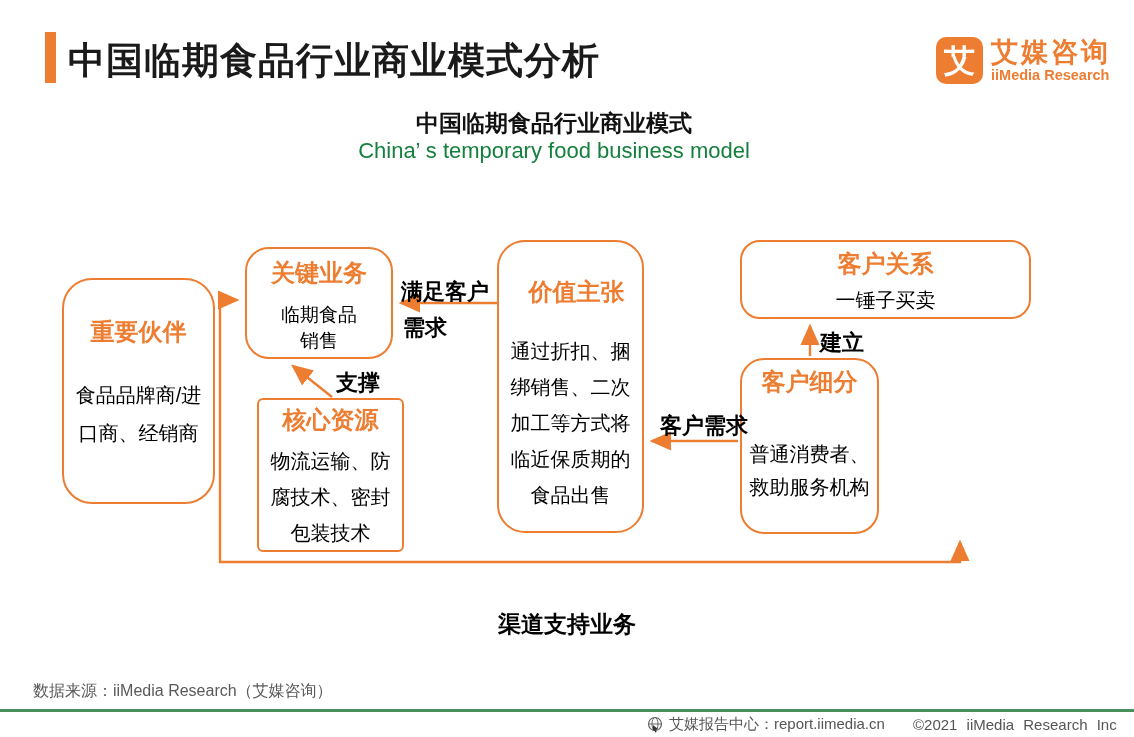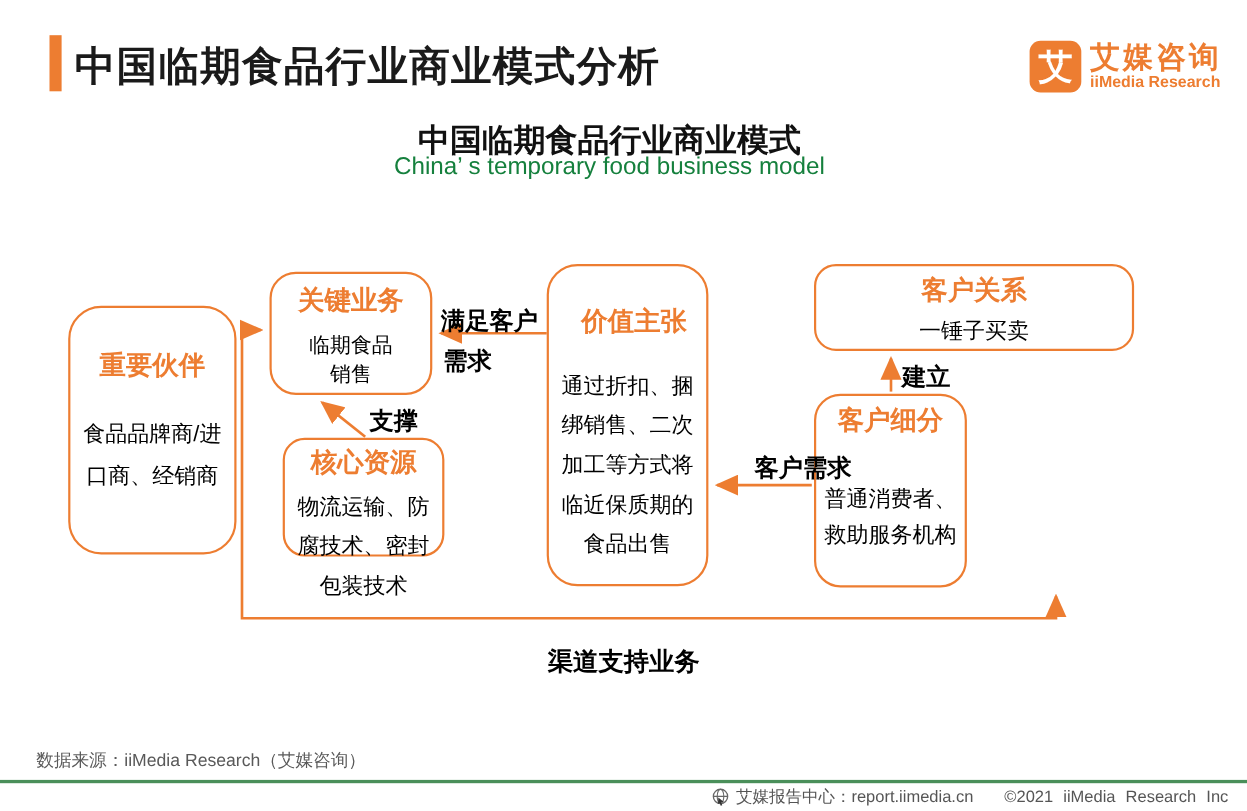--- a/index.html
+++ b/index.html
@@ -10,38 +10,38 @@
   
   .accent-bar { position:absolute; left:45px; top:32px; width:11px; height:51px; background:#ED7D31; }
   .page-title { position:absolute; left:68px; top:36px; font-size:37px; font-weight:bold; color:#1a1a1a; letter-spacing:1px; white-space:nowrap; }
   .logo { position:absolute; left:936px; top:37px; display:flex; align-items:flex-start; }
   .logo-mark { width:47px; height:47px; background:#ED7D31; border-radius:10px; color:#fff; font-size:31px; font-weight:bold; display:flex; align-items:center; justify-content:center; }
   .logo-text { margin-left:8px; }
   .logo-cn { color:#ED7D31; font-size:27px; font-weight:bold; letter-spacing:3px; line-height:30px; white-space:nowrap; }
   .logo-en { color:#ED7D31; font-size:14.5px; font-weight:bold; line-height:16px; white-space:nowrap; }
 
   
-  .subtitle-cn { position:absolute; left:0; top:108px; width:1108px; text-align:center; font-size:29px; font-weight:bold; color:#111; }
+  .subtitle-cn { position:absolute; left:0; top:108px; width:1108px; text-align:center; font-size:23px; font-weight:bold; color:#111; }
   .subtitle-en { position:absolute; left:0; top:138px; width:1108px; text-align:center; font-size:22px; color:#15803d; }
 
   
   .box { position:absolute; border:2.5px solid #ED7D31; background:#fff; text-align:center; }
   .box-title { color:#ED7D31; font-weight:bold; font-size:24px; white-space:nowrap; }
   .box-body { color:#000; font-size:20px; }
   .box-body div { white-space:nowrap; }
 
   .box-partners { left:62px; top:278px; width:153px; height:226px; border-radius:30px; }
   .box-partners .box-title { padding-top:36px; }
   .box-partners .box-body { margin-top:28px; line-height:38px; }
 
   .box-key-activities { left:245px; top:247px; width:148px; height:112px; border-radius:24px; }
   .box-key-activities .box-title { padding-top:8px; }
   .box-key-activities .box-body { margin-top:13px; font-size:19px; line-height:26px; }
 
-  .box-core-resources { left:257px; top:398px; width:147px; height:108px; border-radius:20px; }
+  .box-core-resources { left:257px; top:398px; width:147px; height:154px; border-radius:6px; }
   .box-core-resources .box-title { padding-top:4px; }
   .box-core-resources .box-body { margin-top:7px; line-height:36px; }
 
   .box-value-proposition { left:497px; top:240px; width:147px; height:293px; border-radius:28px; }
   .box-value-proposition .box-title { padding-top:34px;padding-left:12px; }
   .box-value-proposition .box-body { margin-top:25px; line-height:36px; }
 
   .box-customer-relations { left:740px; top:240px; width:291px; height:79px; border-radius:20px; }
   .box-customer-relations .box-title { padding-top:6px; }
   .box-customer-relations .box-body { margin-top:7px; }
@@ -55,22 +55,22 @@
   .box-channels .box-body { margin-top:10px; line-height:35px; }
 
   
   .connectors { position:absolute; left:0; top:0; width:1134px; height:737px; pointer-events:none; }
 
   .arrow-label { position:absolute; font-size:22px; font-weight:bold; color:#000; white-space:nowrap; }
   .lbl-satisfy-1 { left:401px; top:277px; }
   .lbl-satisfy-2 { left:403px; top:313px; }
   .lbl-support   { left:336px; top:368px; }
   .lbl-establish { left:820px; top:328px; }
-  .lbl-demand    { left:686px; top:411px; }
-  .lbl-channel-support { left:417px; top:586px; width:300px; text-align:center; font-size:23px; }
+  .lbl-demand    { left:660px; top:411px; }
+  .lbl-channel-support { left:417px; top:609px; width:300px; text-align:center; font-size:23px; }
 
   
   .source-note { position:absolute; left:33px; top:681px; font-size:16px; color:#595959; }
   .footer-rule { position:absolute; left:0; top:709px; width:1134px; height:3px; background:#4A8F5A; }
   .footer-report { position:absolute; left:646px; top:715px; display:flex; align-items:center; font-size:15px; color:#555; }
   .footer-report .txt { margin-left:5px; white-space:nowrap; }
   .footer-copyright { position:absolute; left:913px; top:716px; font-size:15px; color:#555; word-spacing:5px; white-space:nowrap; }
 </style>
 </head>
 <body>

